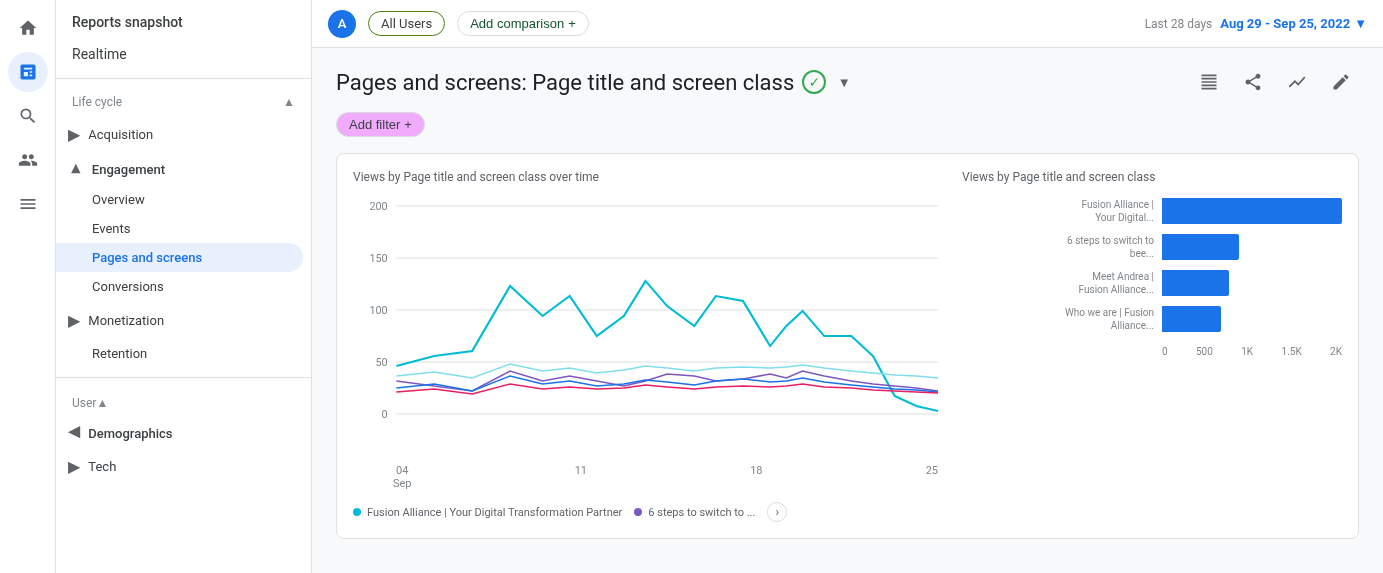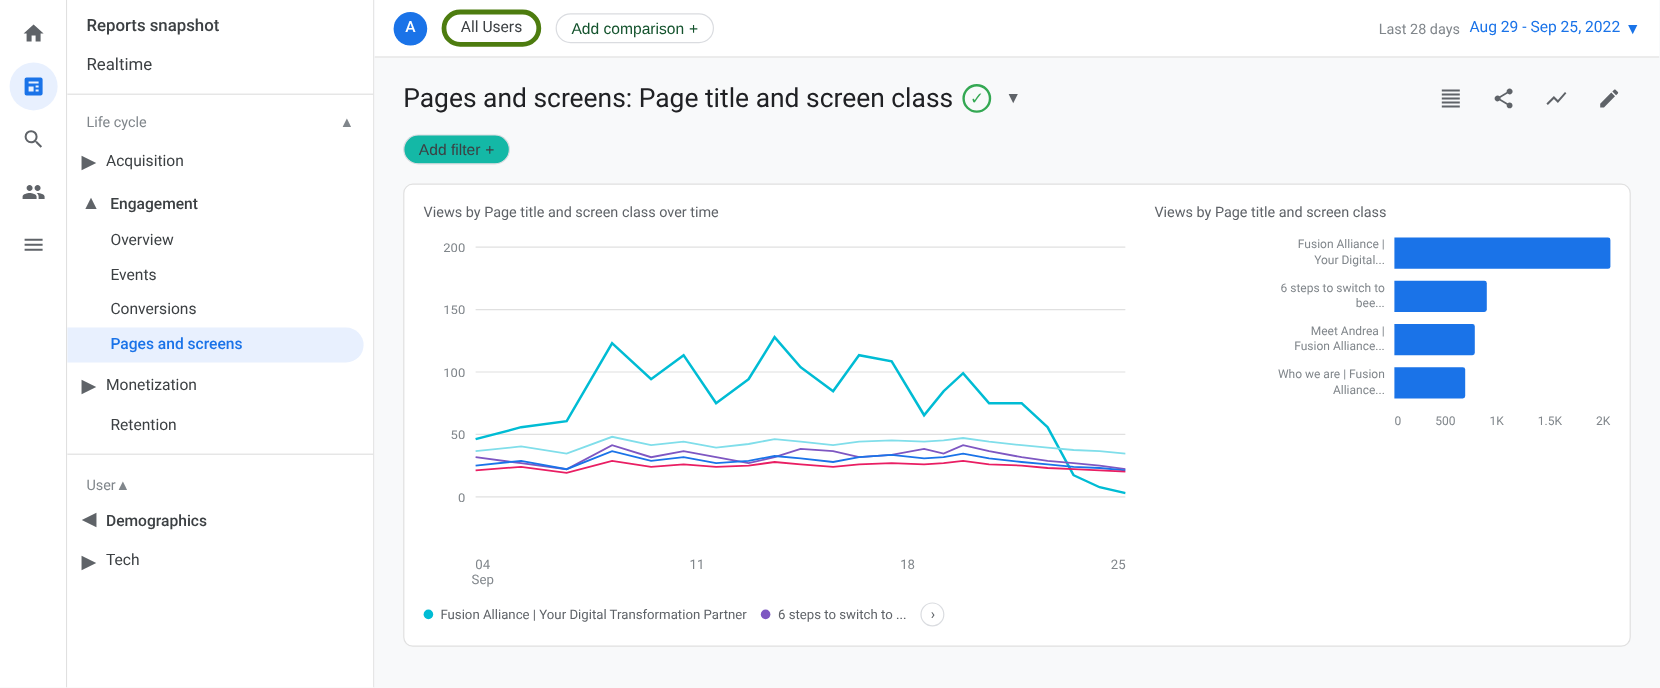--- a/index.html
+++ b/index.html
@@ -139,21 +139,21 @@
       border-radius: 50%;
       background: #1a73e8;
       color: #fff;
       display: flex;
       align-items: center;
       justify-content: center;
       font-size: 13px;
       font-weight: 500;
     }
     .all-users-chip {
-      border: 4px solid #4d7c0f;
+      border: 1px solid #4d7c0f;
       border-radius: 16px;
       padding: 4px 12px;
       font-size: 13px;
       color: #3c4043;
       cursor: pointer;
     }
     .add-comparison-btn {
       border: 1px solid #dadce0;
       border-radius: 16px;
       padding: 4px 12px;
@@ -168,21 +168,21 @@
     .topbar-right {
       display: flex;
       align-items: center;
       gap: 8px;
       font-size: 13px;
       color: #5f6368;
     }
     .date-range {
       font-size: 13px;
       color: #1a73e8;
-      font-weight: 400;
+      font-weight: 700;
       cursor: pointer;
       display: flex;
       align-items: center;
       gap: 4px;
     }
     .last-28 {
       font-size: 12px;
       color: #80868b;
     }
 
@@ -246,21 +246,21 @@
     }
     .filter-row {
       margin-bottom: 16px;
     }
     .add-filter-btn {
       border: 1px solid #dadce0;
       border-radius: 16px;
       padding: 4px 12px;
       font-size: 13px;
       color: #3c4043;
-      background: #14b8a6;
+      background: #f0abfc;
       cursor: pointer;
       display: inline-flex;
       align-items: center;
       gap: 4px;
     }
 
     
     .charts-container {
       background: #fff;
       border: 1px solid #e0e0e0;
@@ -367,22 +367,22 @@
     </div>
   </div>
 
   <div class="sidebar-group">
     <div class="sidebar-group-header open">
       <span class="chevron">▼</span>
       <span>Engagement</span>
     </div>
     <div class="sidebar-item">Overview</div>
     <div class="sidebar-item">Events</div>
+    <div class="sidebar-item active">Pages and screens</div>
     <div class="sidebar-item">Conversions</div>
-    <div class="sidebar-item active">Pages and screens</div>
   </div>
 
   <div class="sidebar-group">
     <div class="sidebar-group-header">
       <span class="chevron">▶</span>
       <span>Monetization</span>
     </div>
   </div>
 
   <div class="sidebar-group">

